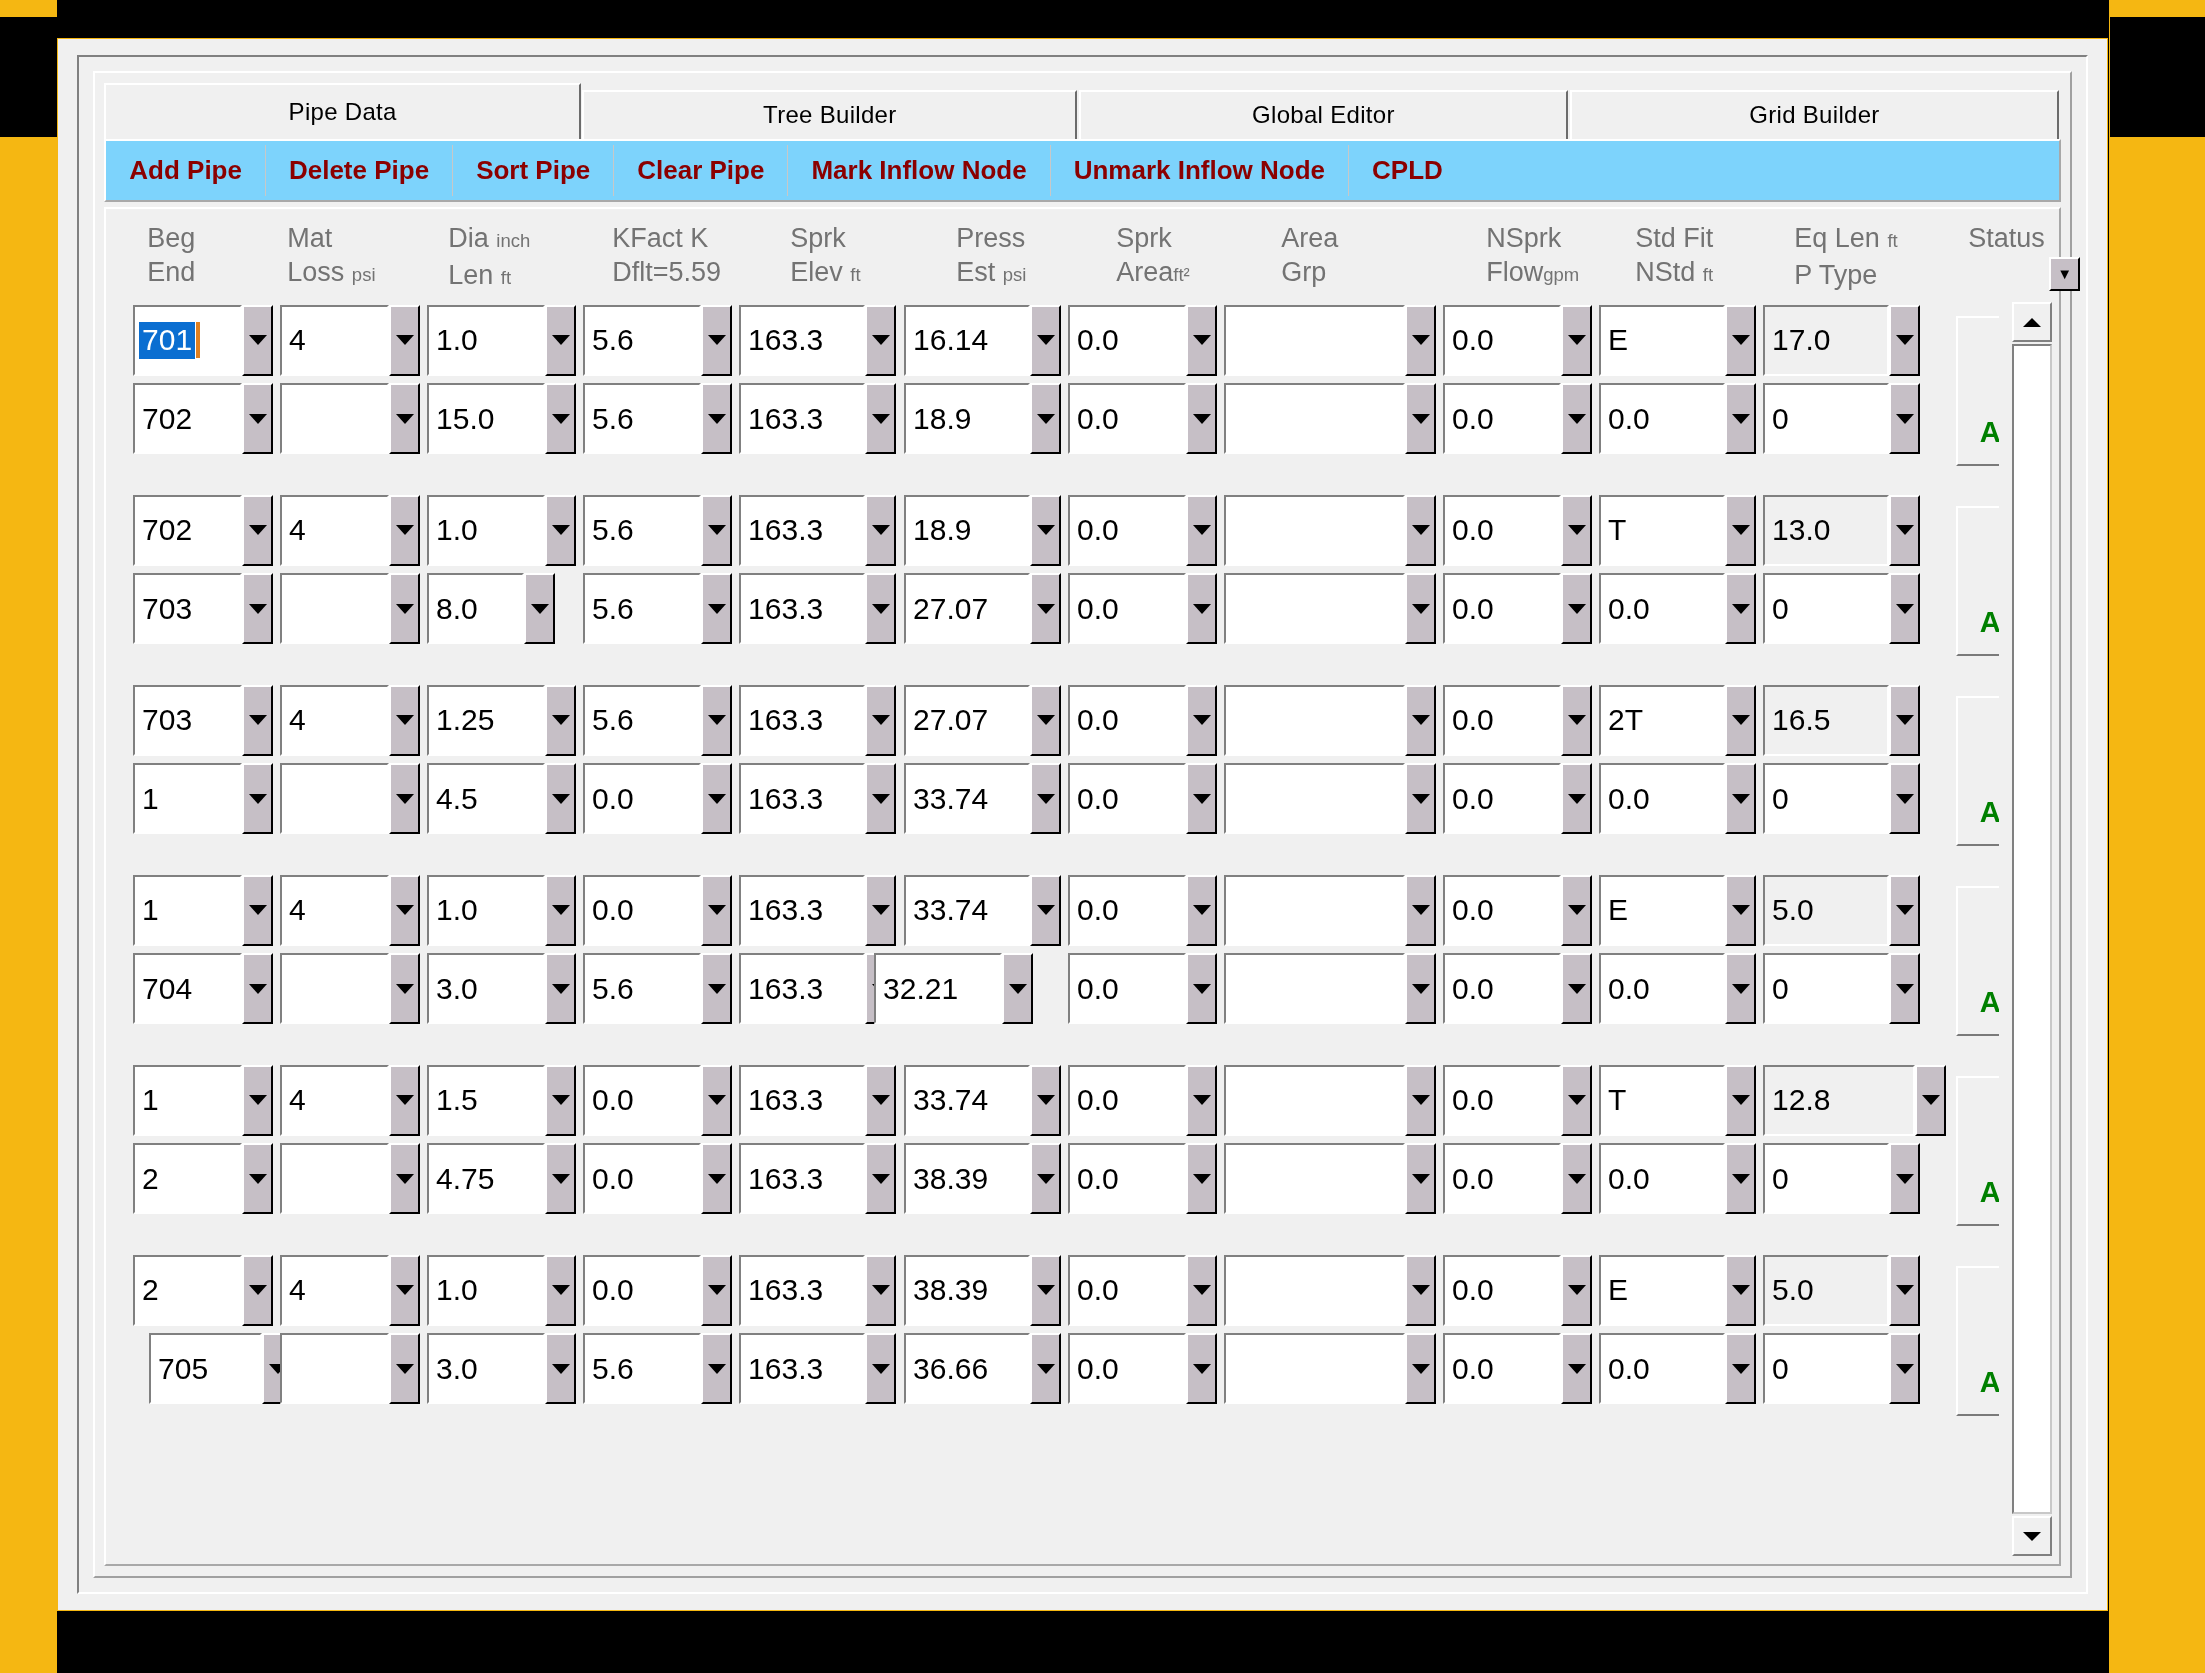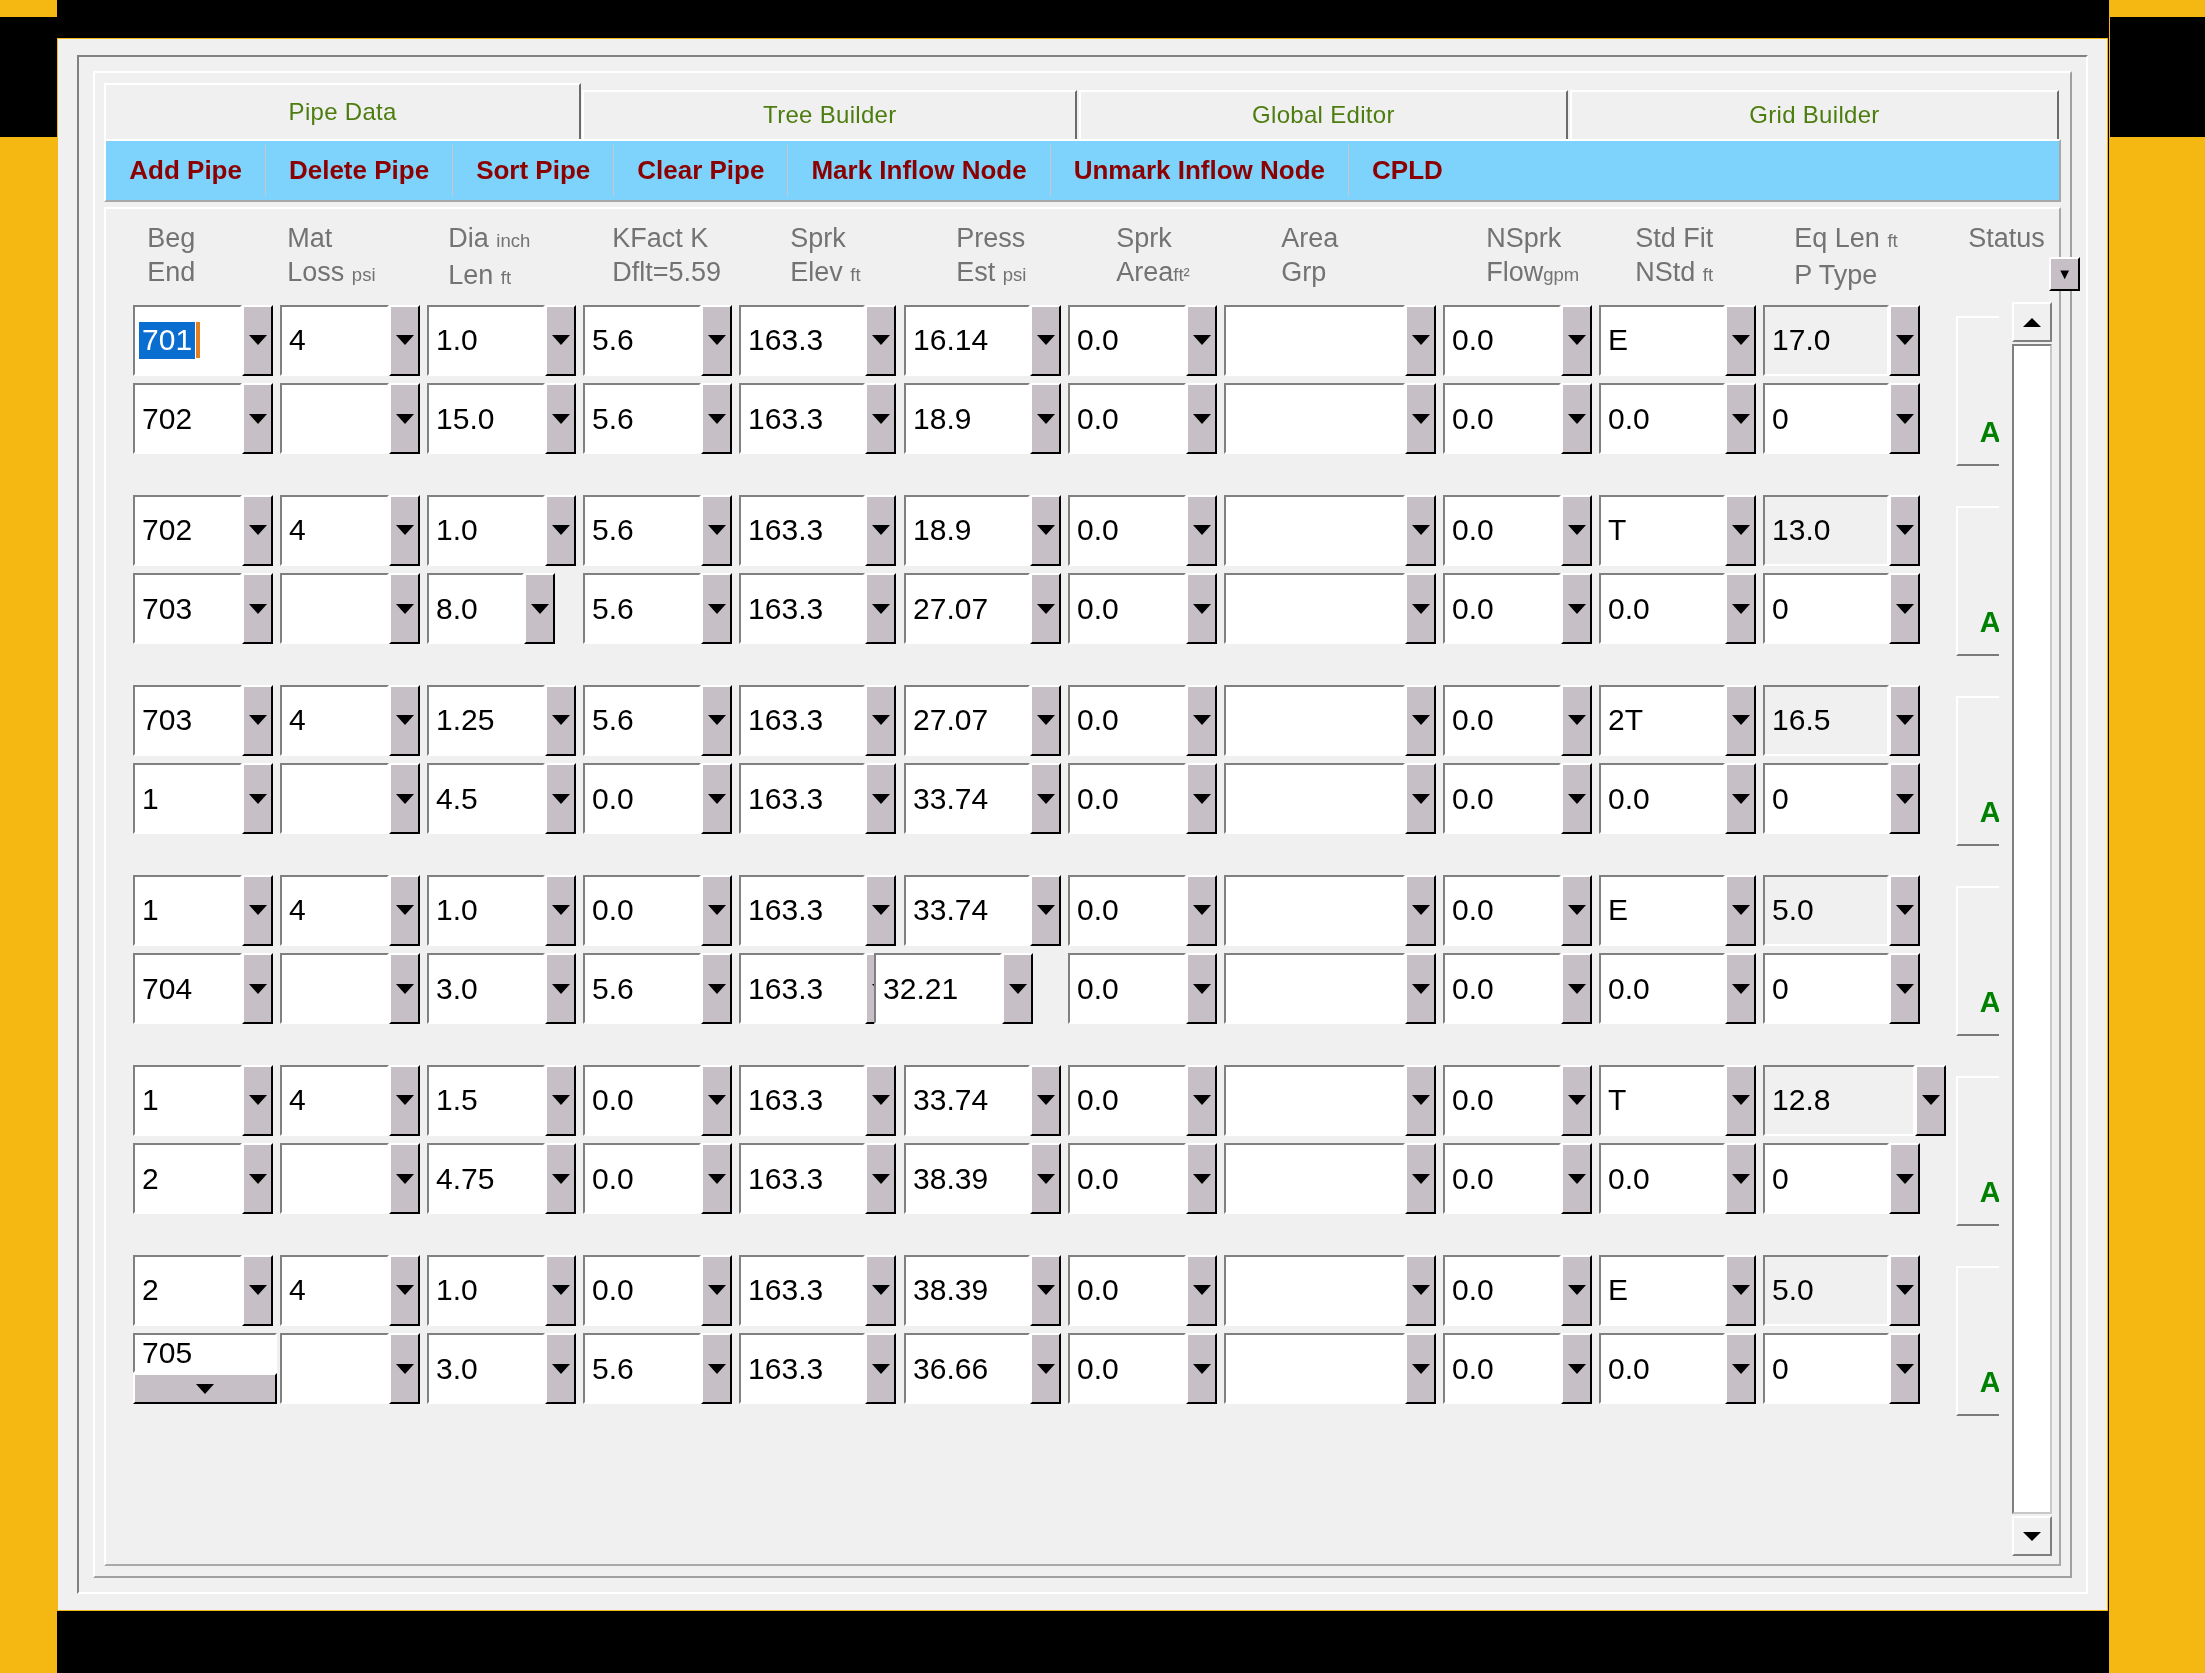--- a/index.html
+++ b/index.html
@@ -76,21 +76,21 @@
   .tab {
     position: relative;
     height: 49px;
     background: #f0f0f0;
     border-top: 2.1px solid #ffffff;
     border-left: 2.1px solid #ffffff;
     border-right: 2.1px solid #6b6b6b;
     box-sizing: border-box;
     display: flex; align-items: center; justify-content: center;
     font-size: 24px;
-    color: #4d7c0f;
+    color: #000000;
     letter-spacing: 0.3px;
     margin-right: 1.4px;
   }
   .tab.active {
     height: 56px;
     border-bottom: none;
     z-index: 5;
   }
   .tab-w1 { width: 479px; }
   .tab-w2 { width: 492px; }
@@ -1200,21 +1200,21 @@
                     </div>
                   </div>
                 <div class="combo" style="left:1657px; width:157px;">
                     <div class="fld ro">5.0</div>
                     <div class="btn">
                       <span class="arw"></span>
                     </div>
                   </div>
               </div>
               <div class="rowline r2">
-                <div class="combo" style="left:27px; width:144px;flex-direction:column;">
+                <div class="combo" style="left:43px; width:144px;">
                     <div class="fld">705</div>
                     <div class="btn">
                       <span class="arw"></span>
                     </div>
                   </div>
                 <div class="combo" style="left:174px; width:140px;">
                     <div class="fld"></div>
                     <div class="btn">
                       <span class="arw"></span>
                     </div>

